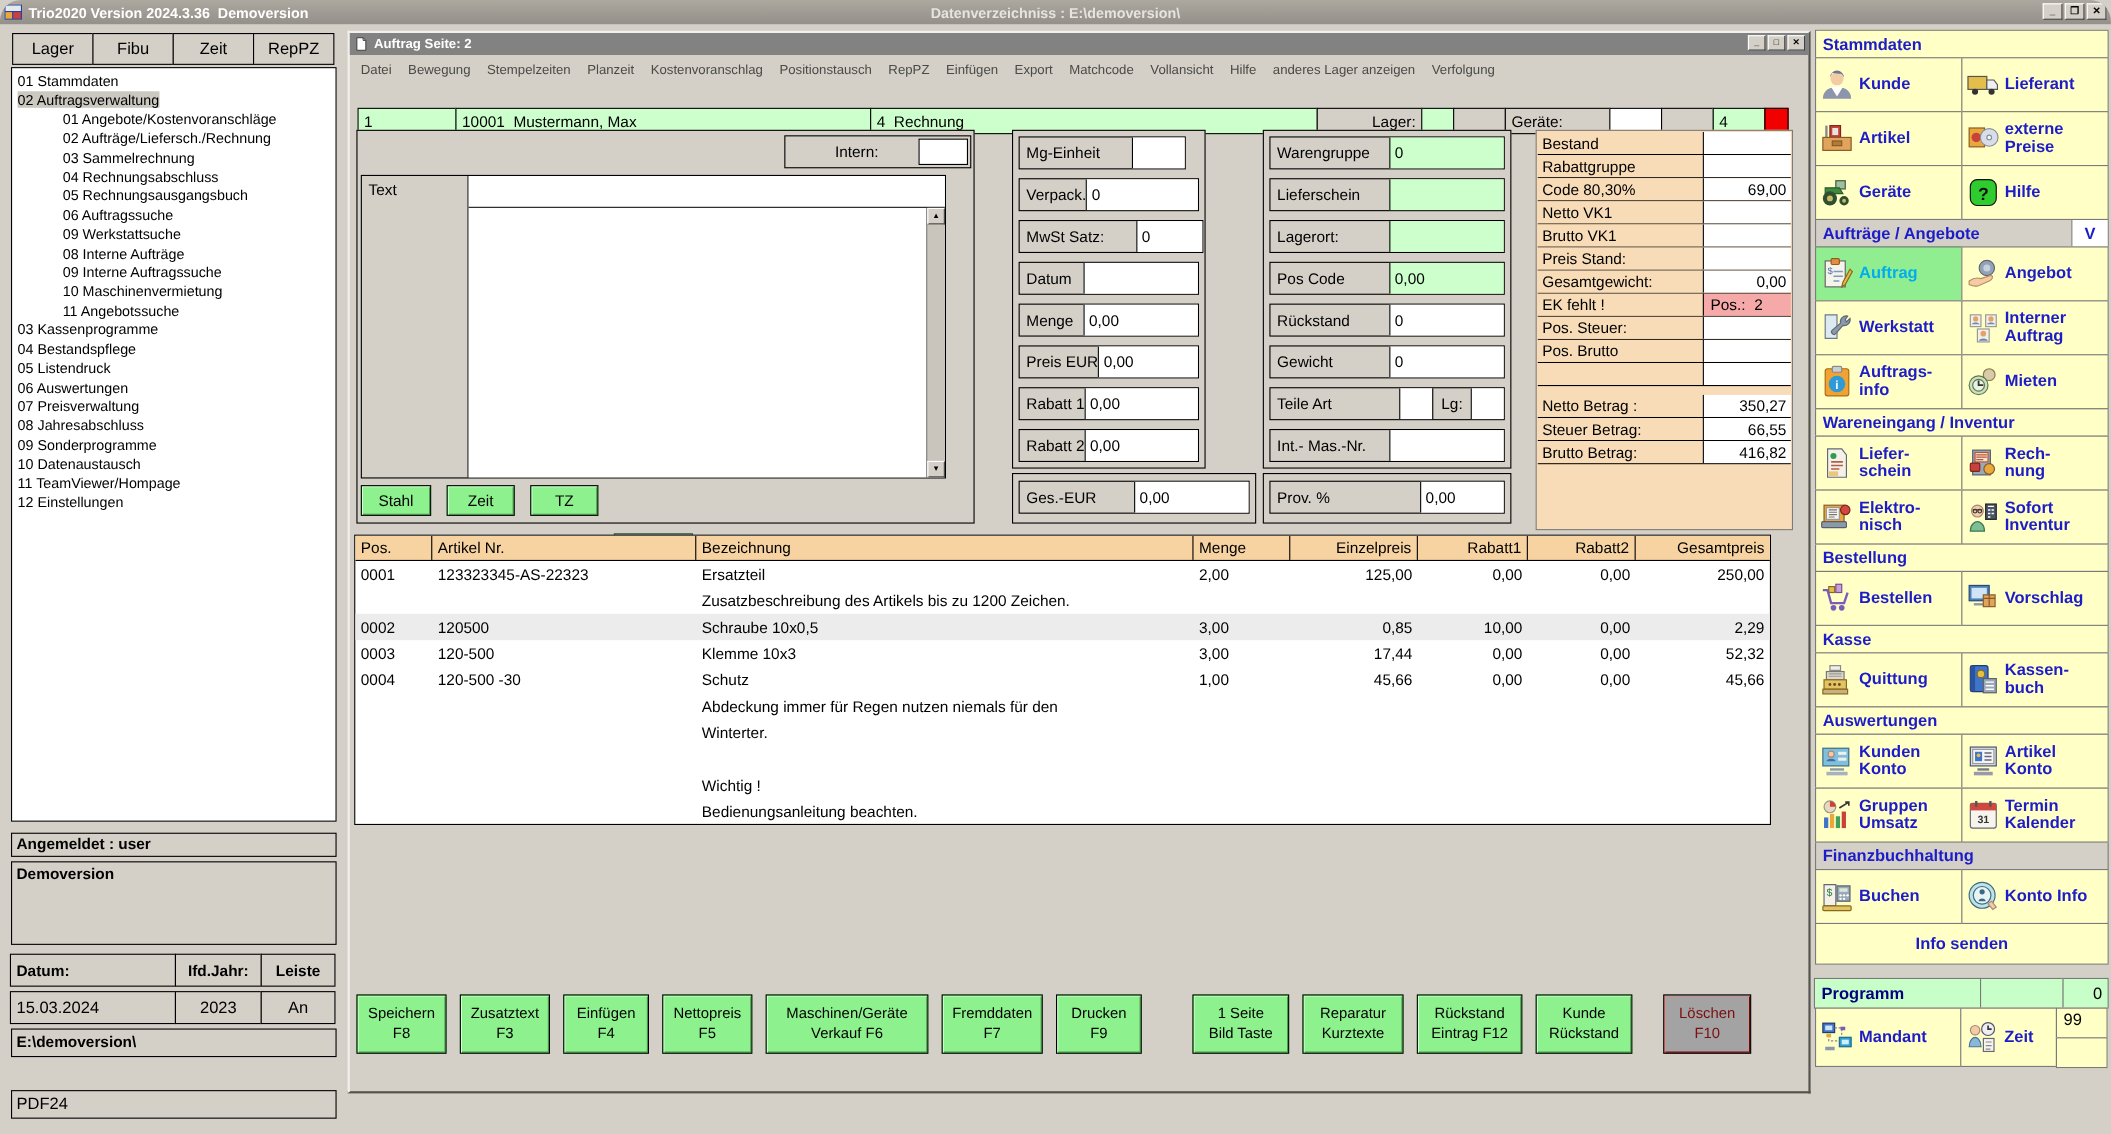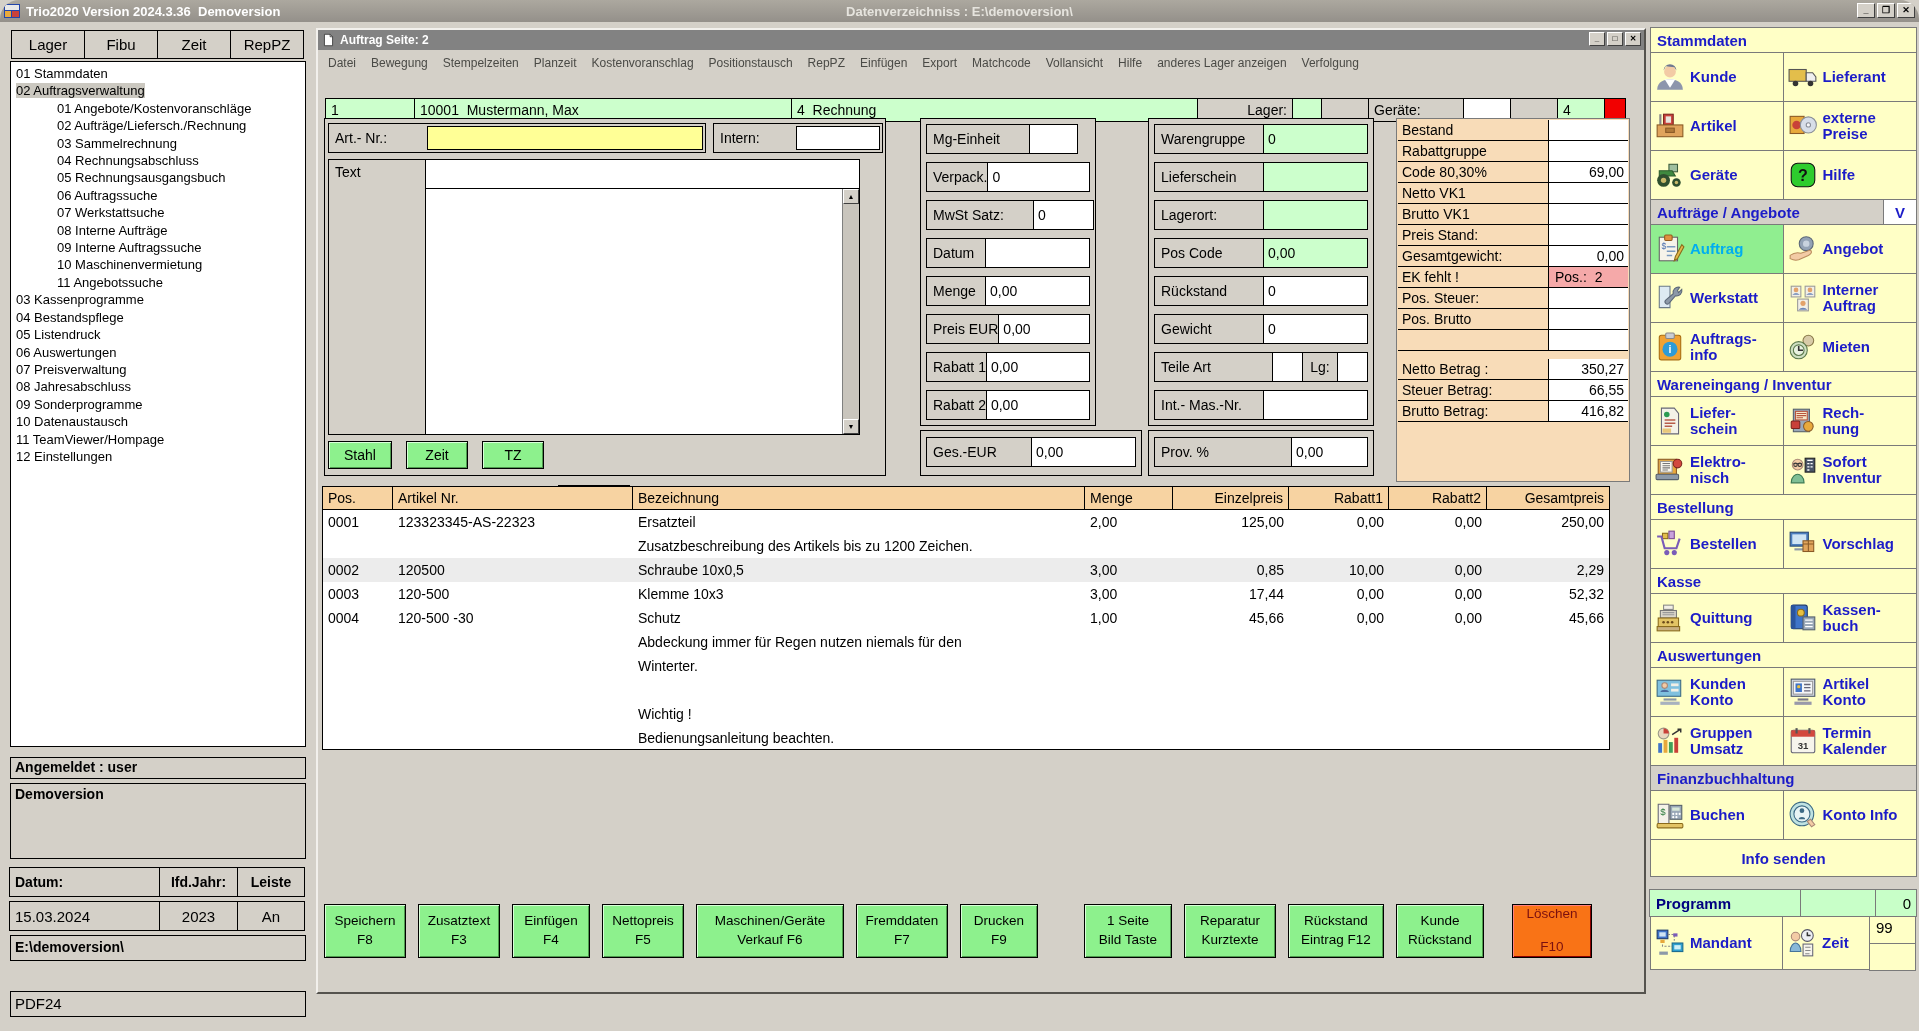--- a/index.html
+++ b/index.html
@@ -54,21 +54,21 @@
   .fld .lbl{flex:1;font-size:14px;display:flex;align-items:center;padding-left:6px;white-space:nowrap;}
   .fld .val{width:104px;background:#fff;border-left:1px solid #000;font-size:14px;display:flex;align-items:center;padding-left:4px;box-sizing:border-box;}
   .fld .val.green{background:#CCFFCC;}
   .fld.narrow{width:152px;} .fld.narrow .val{width:48px;}
   .fld.mwst{width:168px;} .fld.mwst .val{width:60px;}
   .fld .val.w76{width:76px;}
   .minibox{background:#fff;border-left:1px solid #000;width:30px;box-sizing:border-box;}
   .lgl{border-left:1px solid #000;width:34px;display:flex;align-items:center;justify-content:center;font-size:14px;}
 
   .artrow{position:absolute;left:3px;top:4px;width:378px;height:30px;}
-  .internrow{position:absolute;left:388px;top:4px;width:170px;height:30px;}
+  .internrow{position:absolute;left:388px;top:4px;width:170px;height:30px;padding-left:39px;}
   .artrow .val.yellow{background:#FFFF96;flex:1;width:auto;margin:2px;border:1px solid #000;}
   .internrow .val.white{flex:1;width:auto;margin:2px;border:1px solid #000;}
   .fld .lbl.w96{flex:0 0 90px;}
   .fld .lbl.w78{flex:0 0 74px;}
 
   .textbox{position:absolute;left:3px;top:40px;width:532px;height:276px;border:1px solid #000;background:#D4D0C8;box-sizing:border-box;display:flex;}
   .textbox .tlabel{width:96px;font-size:14px;padding:4px 0 0 6px;box-sizing:border-box;}
   .textbox .tright{flex:1;display:flex;flex-direction:column;border-left:1px solid #000;}
   .textbox .tline{height:28px;background:#fff;border-bottom:1px solid #000;}
   .textbox .tmain{flex:1;display:flex;}
@@ -97,21 +97,21 @@
   .td{font-size:14px;padding:4px 5px 0;box-sizing:border-box;white-space:pre;overflow:hidden;}
   .td.rt{text-align:right;}
   .c-pos{width:70px;} .c-art{width:240px;} .c-bez{width:452px;} .c-menge{width:88px;}
   .c-ep{width:116px;} .c-r1{width:100px;} .c-r2{width:98px;} .c-gp{width:122px;}
   .c-desc{margin-left:310px;}
 
   .actions{position:absolute;left:6px;top:874px;display:flex;align-items:flex-start;}
   .abtn{height:54px;background:#8DF18D;border:1px solid #000;box-shadow:inset 1px 1px 0 #D9FFD9,inset -1px -1px 0 #4E9A4E;font-size:13.5px;text-align:center;display:flex;flex-direction:column;justify-content:center;line-height:1.4;margin-right:12px;box-sizing:border-box;color:#000;}
   .abtn.gapL{margin-left:34px;}
   .abtn.lastgap{margin-left:16px;margin-right:0;}
-  .abtn.danger{background:#f97316;color:#7A1010;box-shadow:inset 1px 1px 0 #FF8080,inset -1px -1px 0 #8B0000;justify-content:space-between;}
+  .abtn.danger{background:#a3a3a3;color:#7A1010;box-shadow:inset 1px 1px 0 #FF8080,inset -1px -1px 0 #8B0000;}
 
   
   .sidebar{position:absolute;left:1650px;top:28px;width:267px;}
   .sb-h{height:26px;background:#FFFFC6;border:1px solid #7a7a7a;margin-top:-1px;box-sizing:border-box;font-size:15px;font-weight:bold;color:#1C1CC8;display:flex;align-items:center;padding-left:6px;}
   .sb-h.gray{background:#D4D0C8;padding-right:0;}
   .sb-h .vbox{margin-left:auto;width:32px;height:100%;background:#fff;border-left:1px solid #7a7a7a;display:flex;align-items:center;justify-content:center;color:#1C1CC8;}
   .sb-grid{display:grid;grid-template-columns:1fr 1fr;}
   .sb-item{height:50px;background:#FFFFC6;border:1px solid #7a7a7a;margin:-1px 0 0 0;box-sizing:border-box;display:flex;align-items:center;gap:5px;padding-left:4px;overflow:hidden;}
   .sb-grid .sb-item:nth-child(2n){margin-left:-1px;}
   .sb-item .lab{font-size:15px;font-weight:bold;color:#1C1CC8;line-height:1.05;white-space:pre-line;}
@@ -160,21 +160,21 @@
 
   <div class="tree">
     <div class="tree-item"><span>01 Stammdaten</span></div>
     <div class="tree-item sel"><span>02 Auftragsverwaltung</span></div>
     <div class="tree-item lvl1"><span>01 Angebote/Kostenvoranschläge</span></div>
     <div class="tree-item lvl1"><span>02 Aufträge/Liefersch./Rechnung</span></div>
     <div class="tree-item lvl1"><span>03 Sammelrechnung</span></div>
     <div class="tree-item lvl1"><span>04 Rechnungsabschluss</span></div>
     <div class="tree-item lvl1"><span>05 Rechnungsausgangsbuch</span></div>
     <div class="tree-item lvl1"><span>06 Auftragssuche</span></div>
-    <div class="tree-item lvl1"><span>07 Werkstattsuche</span></div>
+    <div class="tree-item lvl1"><span>09 Werkstattsuche</span></div>
     <div class="tree-item lvl1"><span>08 Interne Aufträge</span></div>
     <div class="tree-item lvl1"><span>09 Interne Auftragssuche</span></div>
     <div class="tree-item lvl1"><span>10 Maschinenvermietung</span></div>
     <div class="tree-item lvl1"><span>11 Angebotssuche</span></div>
     <div class="tree-item"><span>03 Kassenprogramme</span></div>
     <div class="tree-item"><span>04 Bestandspflege</span></div>
     <div class="tree-item"><span>05 Listendruck</span></div>
     <div class="tree-item"><span>06 Auswertungen</span></div>
     <div class="tree-item"><span>07 Preisverwaltung</span></div>
     <div class="tree-item"><span>08 Jahresabschluss</span></div>
@@ -237,24 +237,20 @@
       <div class="hc green" style="width:30px;"></div>
       <div class="hc gray" style="width:48px;"></div>
       <div class="hc gray" style="width:96px;">Geräte:</div>
       <div class="hc white" style="width:48px;"></div>
       <div class="hc gray" style="width:48px;"></div>
       <div class="hc green" style="width:48px;">4</div>
       <div class="hc red" style="width:22px;"></div>
     </div>
 
     <div class="groupbox g-left">
-      <div class="fld artrow">
-        <div class="lbl w96">Art.- Nr.:</div>
-        <div class="val yellow"></div>
-      </div>
       <div class="fld internrow">
         <div class="lbl w78">Intern:</div>
         <div class="val white"></div>
       </div>
       <div class="textbox">
         <div class="tlabel">Text</div>
         <div class="tright">
           <div class="tline"></div>
           <div class="tmain">
             <div class="tarea"></div>

